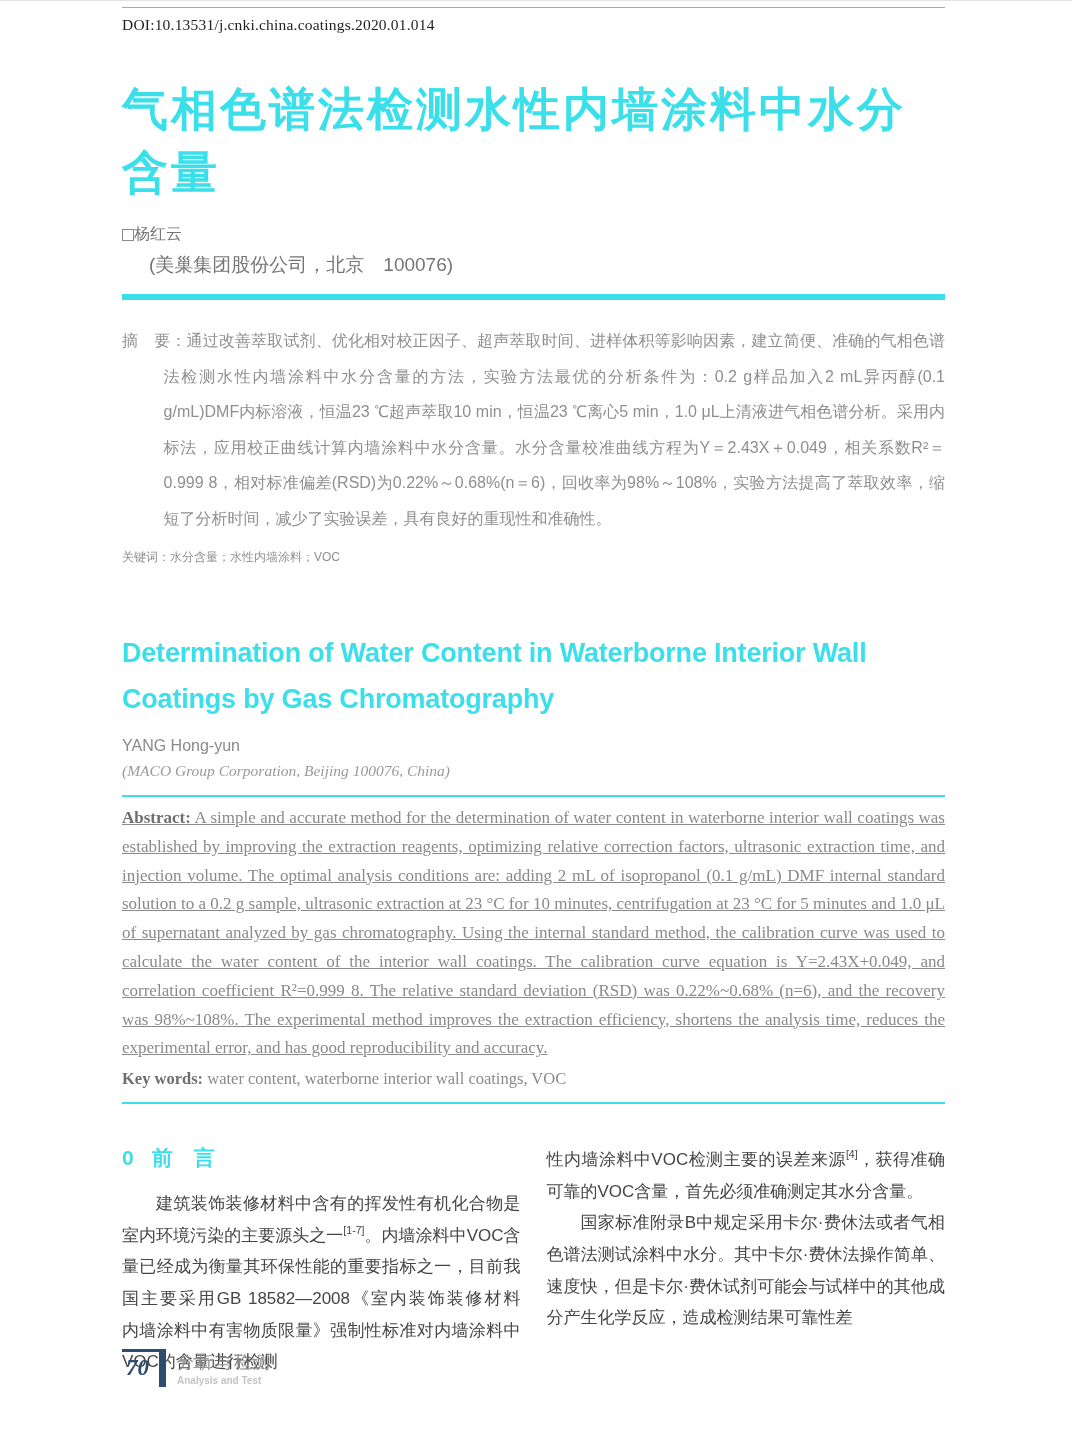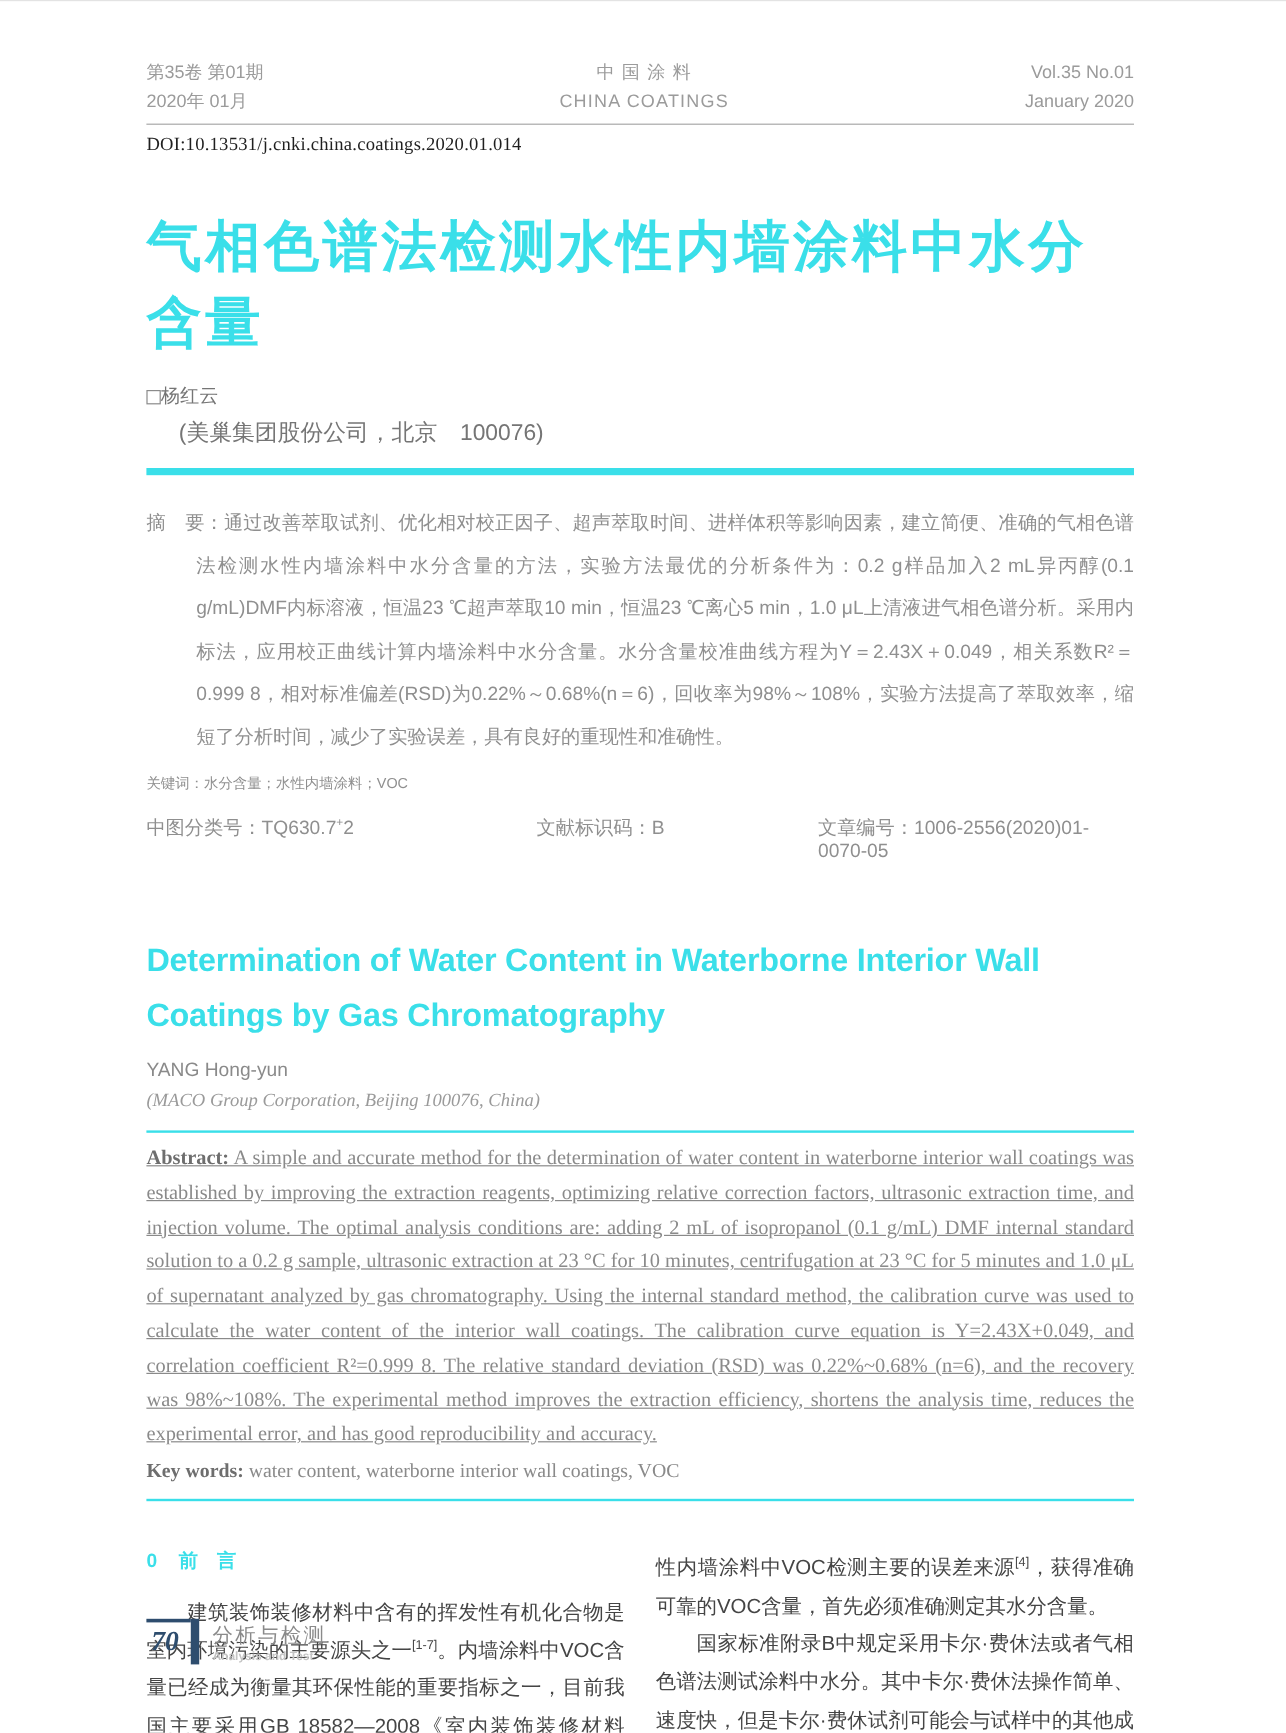--- a/index.html
+++ b/index.html
@@ -73,21 +73,21 @@
   .abstract-en b, .keywords-en b { color:#6e6e6e; }
   .keywords-en {
     margin-top:2px; font-family:"Liberation Serif", serif;
     color:#8a8a8a; font-size:16.5px; line-height:28px;
   }
   .rule-thin2 { margin-top:9px; height:2px; background:var(--accent); }
 
   
   .columns { margin-top:40px; display:flex; gap:26px; }
   .col { flex:1 1 0; }
-  .sec-head { color:var(--accent); font-weight:700; font-size:16px; margin-bottom:16px; }
+  .sec-head { color:var(--accent); font-weight:700; font-size:21px; margin-bottom:16px; }
   .sec-head .num { margin-right:18px; }
   .body-p {
     color:#454545; font-size:17px; line-height:31.6px; text-align:justify;
   }
   .body-p.indent { text-indent:2em; }
 
   
   .pagefoot { position:absolute; left:122px; top:1348px; display:flex; align-items:flex-start; }
   .pagenum-box {
     border-top:3px solid #2e4d6e; padding:3px 10px 0 4px;
@@ -99,56 +99,37 @@
   .foot-cn { color:#8a8a8a; font-size:17px; letter-spacing:2px; line-height:20px; }
   .foot-en { color:#c4c4c4; font-size:10px; margin-top:2px;font-weight:bold; }
 
   :root { --accent:#3adfe9; }
 </style>
 </head>
 <body>
 
 <div class="content">
 
-  <div class="jheader">
-    <div class="left">
-      <div>第35卷 第01期</div>
-      <div>2020年 01月</div>
-    </div>
-    <div class="center">
-      <div>中 国 涂 料</div>
-      <div>CHINA COATINGS</div>
-    </div>
-    <div class="right">
-      <div>Vol.35 No.01</div>
-      <div>January 2020</div>
-    </div>
-  </div>
   <div class="header-rule"></div>
   <div class="doi">DOI:10.13531/j.cnki.china.coatings.2020.01.014</div>
 
   <h1 class="title-cn">气相色谱法检测水性内墙涂料中水分含量</h1>
 
   <div class="author-row">
     <span class="author-marker"></span>
     <span>杨红云</span>
   </div>
   <div class="affil-cn">(美巢集团股份公司，北京　100076)</div>
 
   <div class="rule-thick"></div>
 
   <p class="abstract-cn"><b style="font-weight:normal;">摘　要：</b><span>通过改善萃取试剂、优化相对校正因子、超声萃取时间、进样体积等影响因素，建立简便、准确的气相色谱法检测水性内墙涂料中水分含量的方法，实验方法最优的分析条件为：0.2 g样品加入2 mL异丙醇(0.1 g/mL)DMF内标溶液，恒温23 ℃超声萃取10 min，恒温23 ℃离心5 min，1.0 μL上清液进气相色谱分析。采用内标法，应用校正曲线计算内墙涂料中水分含量。水分含量校准曲线方程为Y＝2.43X＋0.049，相关系数R²＝0.999 8，相对标准偏差(RSD)为0.22%～0.68%(n＝6)，回收率为98%～108%，实验方法提高了萃取效率，缩短了分析时间，减少了实验误差，具有良好的重现性和准确性。</span></p>
 
   <div class="keywords-cn">关键词：水分含量；水性内墙涂料；VOC</div>
 
-  <div class="meta-row">
-    <span><span>中图分类号：TQ630.7</span><sup>+</sup><span>2</span></span>
-    <span>文献标识码：B</span>
-    <span>文章编号：1006-2556(2020)01-0070-05</span>
-  </div>
 
   <h2 class="title-en">Determination of Water Content in Waterborne Interior Wall Coatings by Gas Chromatography</h2>
   <div class="author-en">YANG Hong-yun</div>
   <div class="affil-en">(MACO Group Corporation, Beijing 100076, China)</div>
 
   <div class="rule-thin"></div>
 
   <p class="abstract-en"><b>Abstract:</b><span> A simple and accurate method for the determination of water content in waterborne interior wall coatings was established by improving the extraction reagents, optimizing relative correction factors, ultrasonic extraction time, and injection volume. The optimal analysis conditions are: adding 2 mL of isopropanol (0.1 g/mL) DMF internal standard solution to a 0.2 g sample, ultrasonic extraction at 23 °C for 10 minutes, centrifugation at 23 °C for 5 minutes and 1.0 μL of supernatant analyzed by gas chromatography. Using the internal standard method, the calibration curve was used to calculate the water content of the interior wall coatings. The calibration curve equation is Y=2.43X+0.049, and correlation coefficient R²=0.999 8. The relative standard deviation (RSD) was 0.22%~0.68% (n=6), and the recovery was 98%~108%. The experimental method improves the extraction efficiency, shortens the analysis time, reduces the experimental error, and has good reproducibility and accuracy.</span></p>
   <p class="keywords-en"><b>Key words:</b><span> water content, waterborne interior wall coatings, VOC</span></p>
 

